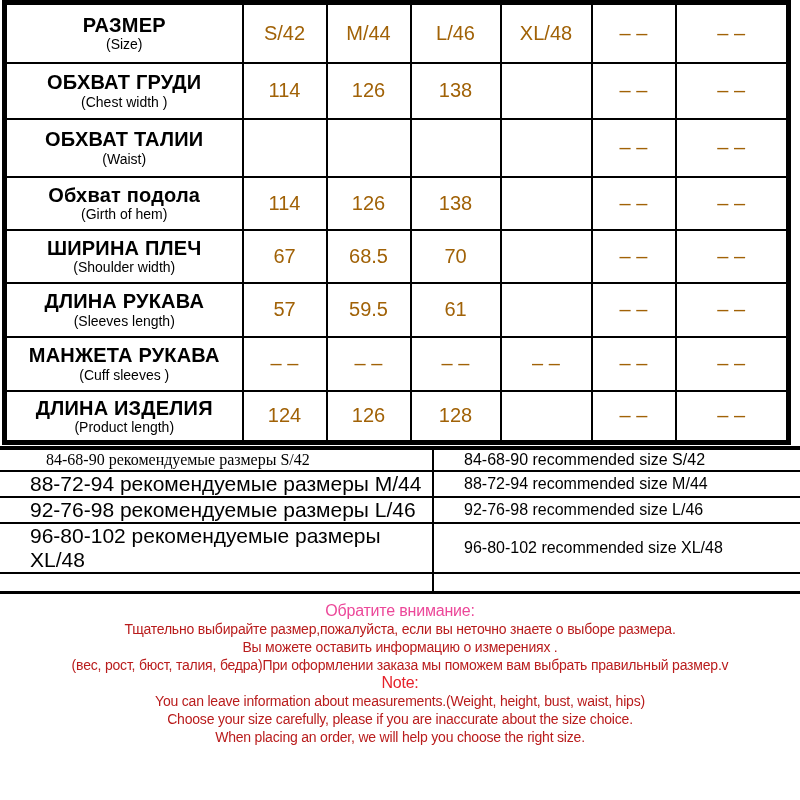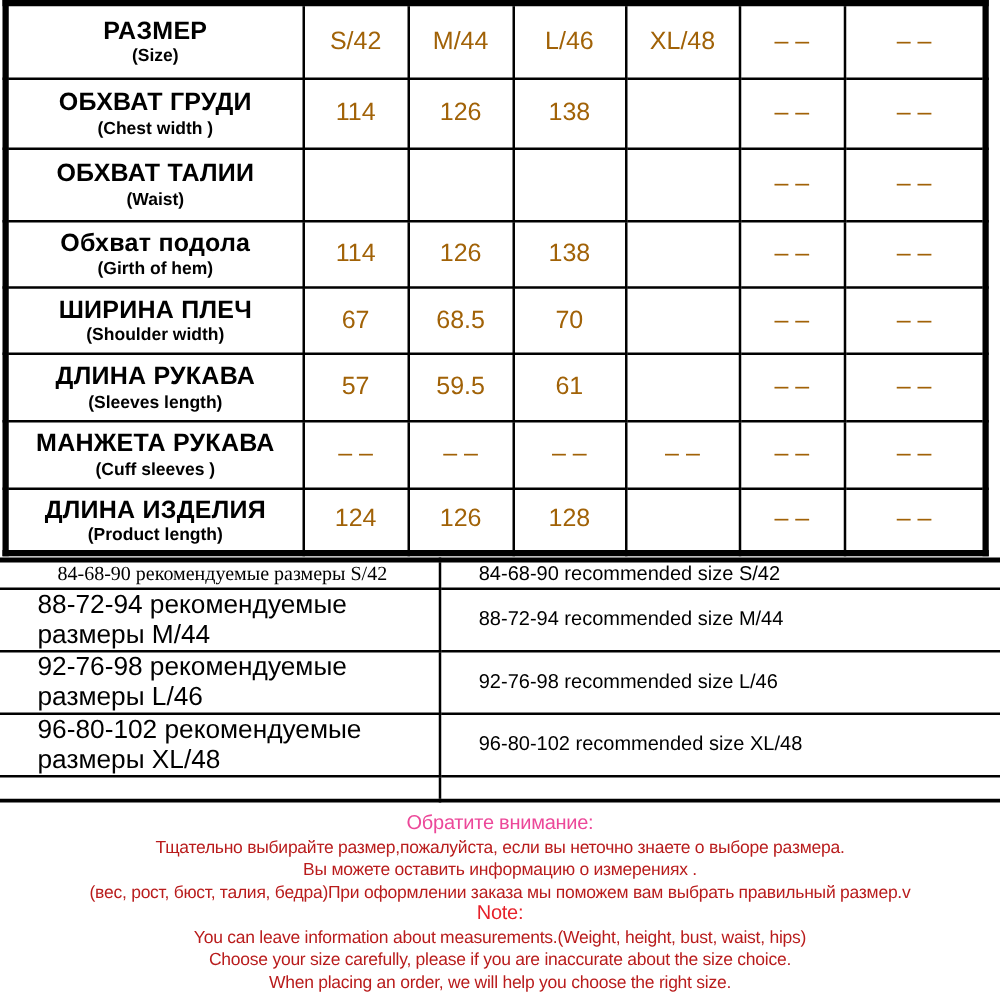--- a/index.html
+++ b/index.html
@@ -29,41 +29,41 @@
   .size-table tr.r1 { height: 60px; }
   .size-table tr.r2 { height: 56px; }
   .size-table tr.r3 { height: 58px; }
   .size-table tr.r4 { height: 53px; }
   .size-table tr.r5 { height: 53px; }
   .size-table tr.r6 { height: 54px; }
   .size-table tr.r7 { height: 54px; }
   .size-table tr.r8 { height: 54px; }
   .size-table tr.r9 { height: 52px; }
   .lbl-ru { font-size: 20px; font-weight: bold; line-height: 1.12; letter-spacing: 0.2px; }
-  .lbl-en { font-size: 14px; font-weight: bold; line-height: 1.15; }
+  .lbl-en { font-size: 14px; font-weight: normal; line-height: 1.15; }
   .size-table td.val { font-size: 20px; font-weight: normal; color: #a16207; }
 
   
   .rec-table {
     width: 800px;
     margin-top: 1px;
     border-top: 4px solid #000;
     border-bottom: 3px solid #000;
   }
   .rec-table td {
     border-bottom: 2px solid #000;
     vertical-align: middle;
     padding: 0 0 0 30px;
     font-size: 21px;
     text-align: left;
   }
   .rec-table tr { height: 23px; }
   .rec-table tr.rec-empty { height: 19px; }
   .rec-table tr.rec-empty td, .rec-table tr:last-child td { border-bottom: none; }
-  .rec-table td.col-ru { width: 352px; border-right: 2px solid #000; margin-top: 47px; }
+  .rec-table td.col-ru { width: 433px; border-right: 2px solid #000; margin-top: 47px; }
   .rec-table td.col-en { font-size: 16px; }
   .rec-table tr.serif-row td.col-ru {
     font-family: "Liberation Serif", serif;
     font-size: 16px;
     padding-left: 46px;
   }
 
   
   .notes { padding-top: 8px; text-align: center; }
   .note-title { font-size: 16px; line-height: 18px; letter-spacing: -0.2px; }

